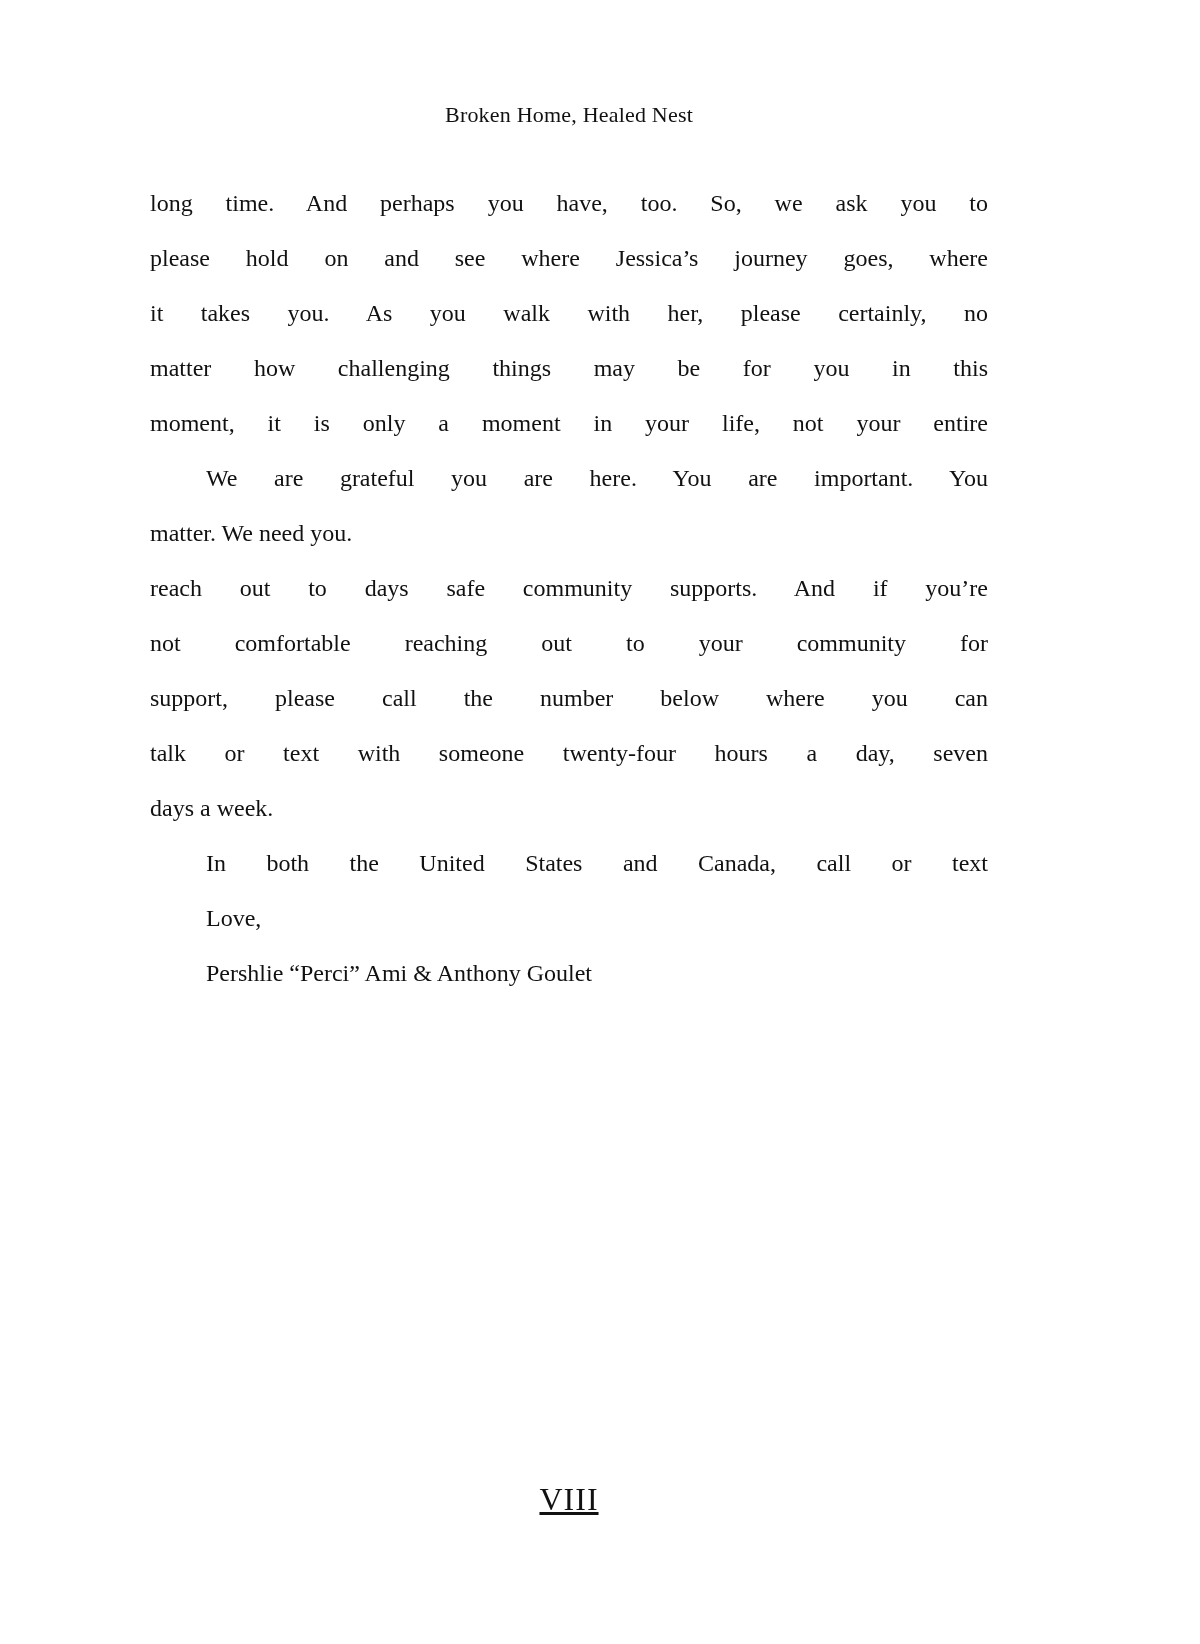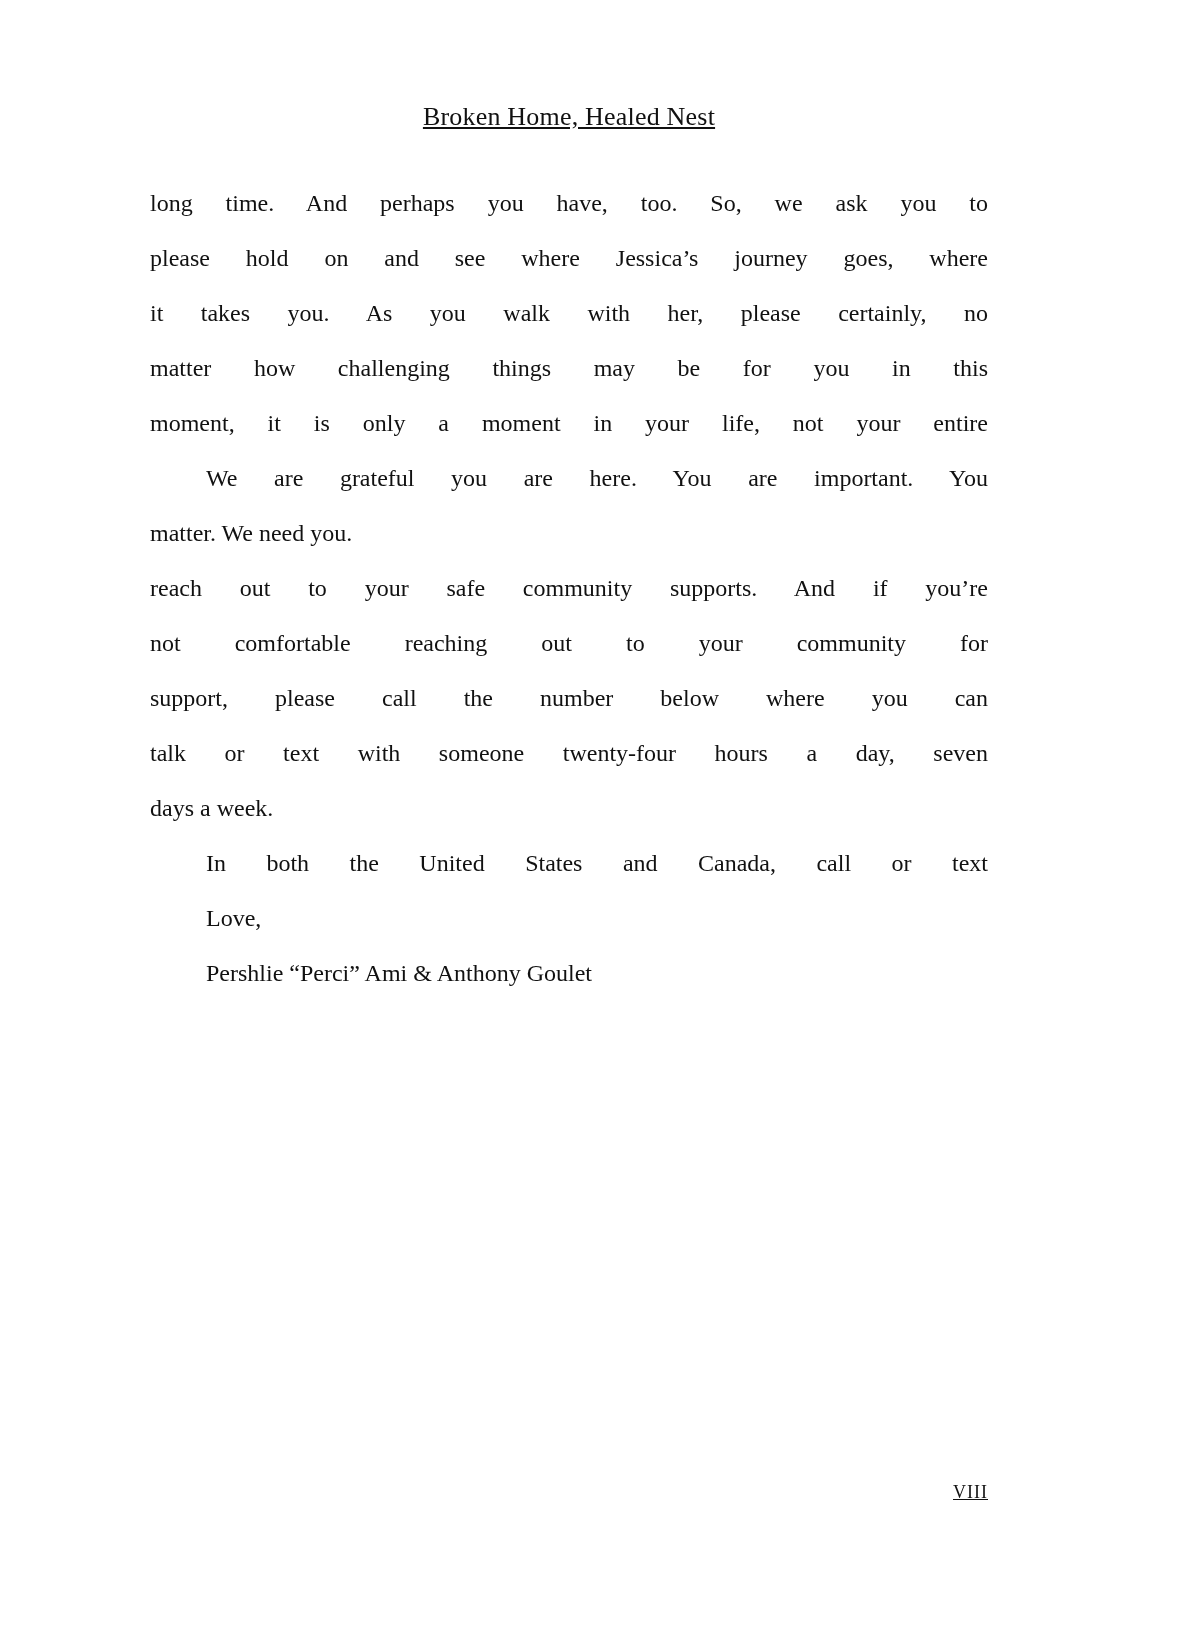--- a/index.html
+++ b/index.html
@@ -15,24 +15,23 @@
     color: #111111;
     font-family: "Liberation Serif", "DejaVu Serif", serif;
     overflow: hidden;
   }
   .running-header {
     position: absolute;
     top: 104px;
     left: 150px;
     width: 838px;
     text-align: center;
-    font-size: 26px;
+    font-size: 22px;
     line-height: 1;
     letter-spacing: 0.2px;
-    text-decoration: underline;
   }
   .body-text {
     position: absolute;
     top: 176px;
     left: 150px;
     width: 838px;
     font-size: 24px;
   }
   .body-text .line {
     line-height: 55px;
@@ -44,42 +43,42 @@
     text-align-last: left;
   }
   .body-text .line.para-start-indent {
     text-indent: 56px;
   }
   .folio {
     position: absolute;
     top: 1483px;
     left: 150px;
     width: 838px;
-    text-align: right;
-    font-size: 18px;
+    text-align: center;
+    font-size: 32px;
     line-height: 1;
     letter-spacing: 1px;
     text-decoration: underline;
   }
 </style>
 </head>
 <body>
 
 <div class="page">
   <div class="running-header">Broken Home, Healed Nest</div>
 
   <div class="body-text">
       <div class="line">long time. And perhaps you have, too. So, we ask you to</div>
       <div class="line">please hold on and see where Jessica’s journey goes, where</div>
       <div class="line">it takes you. As you walk with her, please certainly, no</div>
       <div class="line">matter how challenging things may be for you in this</div>
       <div class="line">moment, it is only a moment in your life, not your entire</div>
       <div class="line para-start-indent">We are grateful you are here. You are important. You</div>
       <div class="line para-end">matter. We need you.</div>
-      <div class="line">reach out to your safe community supports. And if you’re</div>
+      <div class="line">reach out to days safe community supports. And if you’re</div>
       <div class="line">not comfortable reaching out to your community for</div>
       <div class="line">support, please call the number below where you can</div>
       <div class="line">talk or text with someone twenty-four hours a day, seven</div>
       <div class="line para-end">days a week.</div>
       <div class="line para-start-indent">In both the United States and Canada, call or text</div>
       <div class="line para-end para-start-indent">Love,</div>
       <div class="line para-end para-start-indent">Pershlie “Perci” Ami &amp; Anthony Goulet</div>
     </div>
 
   <div class="folio">VIII</div>

